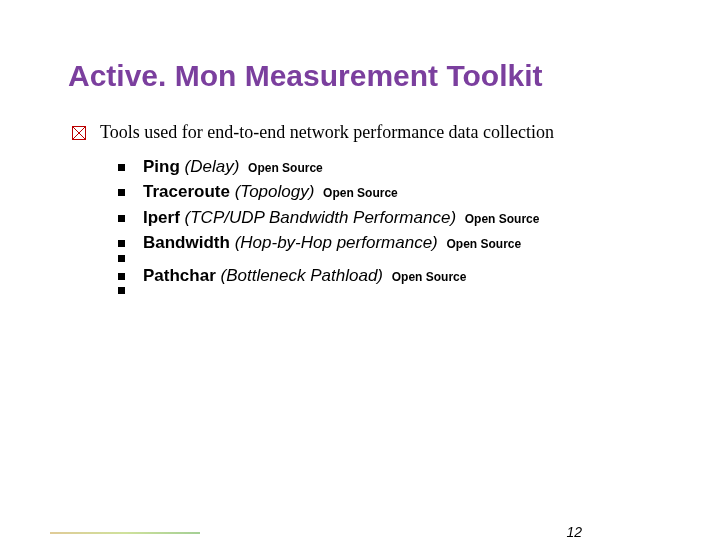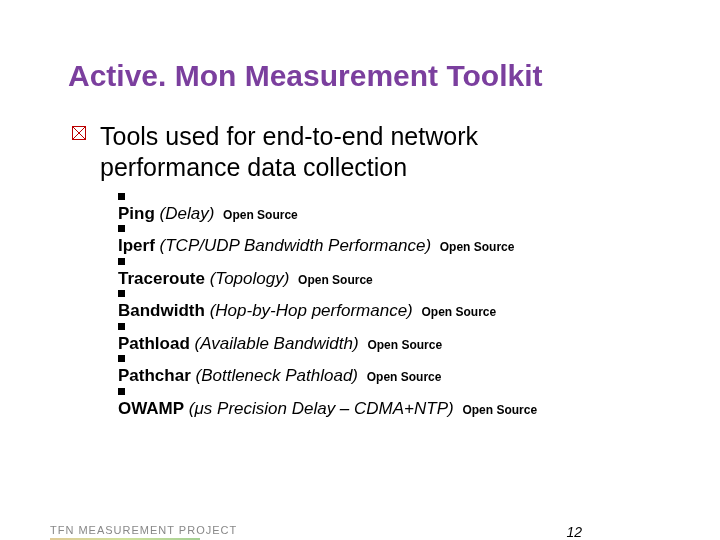--- a/index.html
+++ b/index.html
@@ -1,23 +1,23 @@
 <!DOCTYPE html>
 <html><head>
 <meta charset="utf-8">
 <style>
   * { margin: 0; padding: 0; box-sizing: border-box; }
   html, body { width: 720px; height: 540px; background: #fff; font-family: Arial, Helvetica, sans-serif; color: #000; }
   .slide { position: relative; width: 612px; height: 540px; padding: 30px 50px 40px 50px; margin-top: 29px; }
   .title { font-size: 30px; font-weight: bold; color: #7b3f9e; margin: 0 0 28px 18px; }
   .intro-row { display: flex; align-items: flex-start; margin-left: 22px; margin-bottom: 10px; }
   .intro-icon { width: 14px; height: 14px; margin-top: 5px; margin-right: 14px; flex-shrink: 0; }
-  .intro-text { font-size: 25px; line-height: 1.25; }
+  .intro-text { font-size: 18px; line-height: 1.25; font-family: Liberation Serif, serif; }
   .tool-list { list-style: none; margin-left: 68px; margin-top: 4px; }
-  .tool-list li { font-size: 17px; line-height: 1.5; display: flex; align-items: baseline; flex-direction: column; }
+  .tool-list li { font-size: 17px; line-height: 1.5; display: flex; align-items: baseline; }
   .sq-bullet { display: inline-block; width: 7px; height: 7px; background: #000; margin-right: 18px; flex-shrink: 0; position: relative; top: -1px; }
   .tool-name { font-weight: bold; }
   .tool-desc { font-style: italic; }
   .tool-tag { font-weight: bold; font-size: 12px; margin-left: 4px; }
   .footer { position: absolute; left: 50px; right: 30px; bottom: 22px; height: 30px; display: flex; align-items: center; justify-content: space-between; }
   .footer-logo { font-family: "Arial Narrow", Arial, sans-serif; font-size: 11px; letter-spacing: 1px; color: #888; }
   .footer-underline { width: 150px; height: 2px; margin-top: 2px; background: linear-gradient(90deg,#c7a042,#a8c94b,#5aa83e); opacity: 0.55; }
   .page-num { font-size: 14px; font-style: italic; text-align: center; }
 </style>
 </head>
@@ -38,45 +38,42 @@
     <div class="intro-text">Tools used for end-to-end network performance data collection</div>
   </div>
 
   <ul class="tool-list">
     <li>
         <span class="sq-bullet"></span>
         <span><span class="tool-name">Ping</span> <span class="tool-desc">(Delay)</span> <span class="tool-tag">Open Source</span></span>
       </li>
     <li>
         <span class="sq-bullet"></span>
-        <span><span class="tool-name">Iperf</span> <span class="tool-desc">(TCP/UDP Bandwidth Performance)</span> <span class="tool-tag">Open Source</span></span>
+        <span><span class="tool-name">Traceroute</span> <span class="tool-desc">(Topology)</span> <span class="tool-tag">Open Source</span></span>
       </li>
     <li>
         <span class="sq-bullet"></span>
-        <span><span class="tool-name">Traceroute</span> <span class="tool-desc">(Topology)</span> <span class="tool-tag">Open Source</span></span>
+        <span><span class="tool-name">Iperf</span> <span class="tool-desc">(TCP/UDP Bandwidth Performance)</span> <span class="tool-tag">Open Source</span></span>
       </li>
     <li>
         <span class="sq-bullet"></span>
         <span><span class="tool-name">Bandwidth</span> <span class="tool-desc">(Hop-by-Hop performance)</span> <span class="tool-tag">Open Source</span></span>
       </li>
     <li>
         <span class="sq-bullet"></span>
-        <span><span class="tool-name">Pathload</span> <span class="tool-desc">(Available Bandwidth)</span> <span class="tool-tag">Open Source</span></span>
       </li>
     <li>
         <span class="sq-bullet"></span>
         <span><span class="tool-name">Pathchar</span> <span class="tool-desc">(Bottleneck Pathload)</span> <span class="tool-tag">Open Source</span></span>
       </li>
     <li>
         <span class="sq-bullet"></span>
-        <span><span class="tool-name">OWAMP</span> <span class="tool-desc">(μs Precision Delay – CDMA+NTP)</span> <span class="tool-tag">Open Source</span></span>
       </li>
   </ul>
 
   <div class="footer">
     <div>
-      <div class="footer-logo">TFN MEASUREMENT PROJECT</div>
       <div class="footer-underline"></div>
     </div>
     <div class="page-num">12</div>
   </div>
 
 </div>
 
 </body></html>

